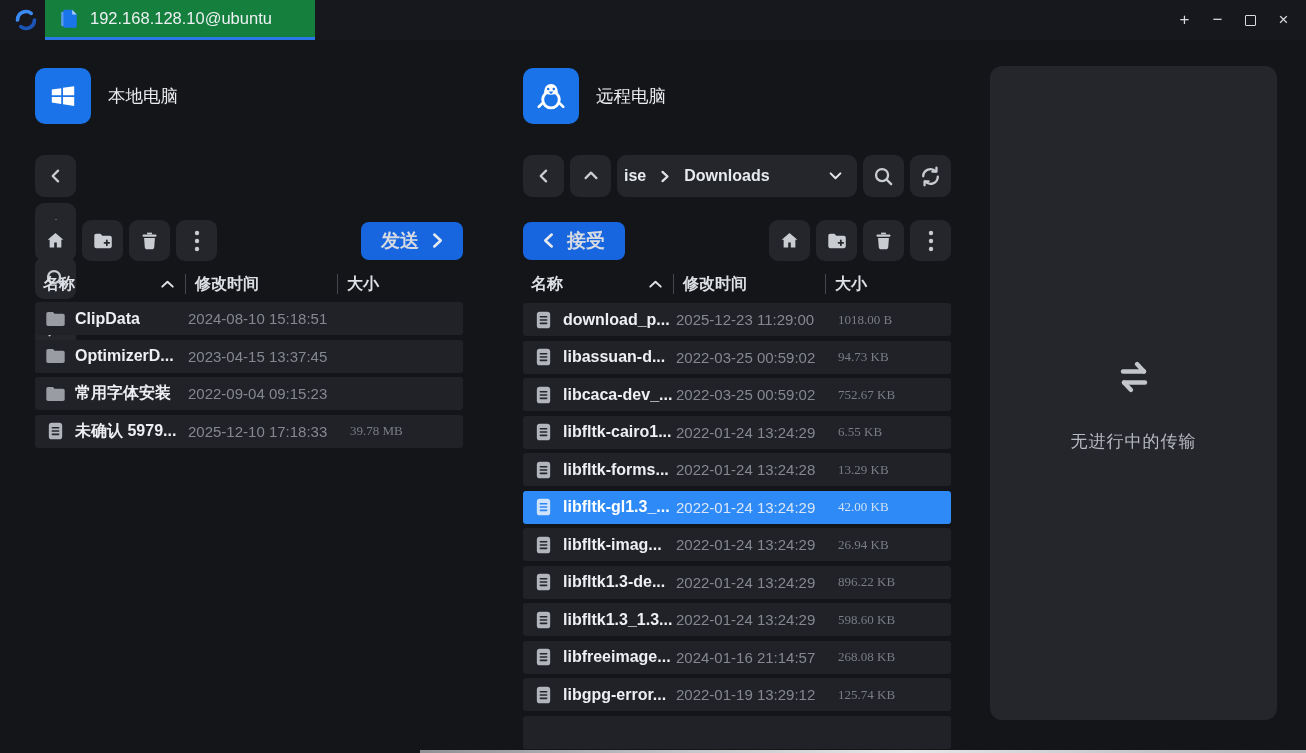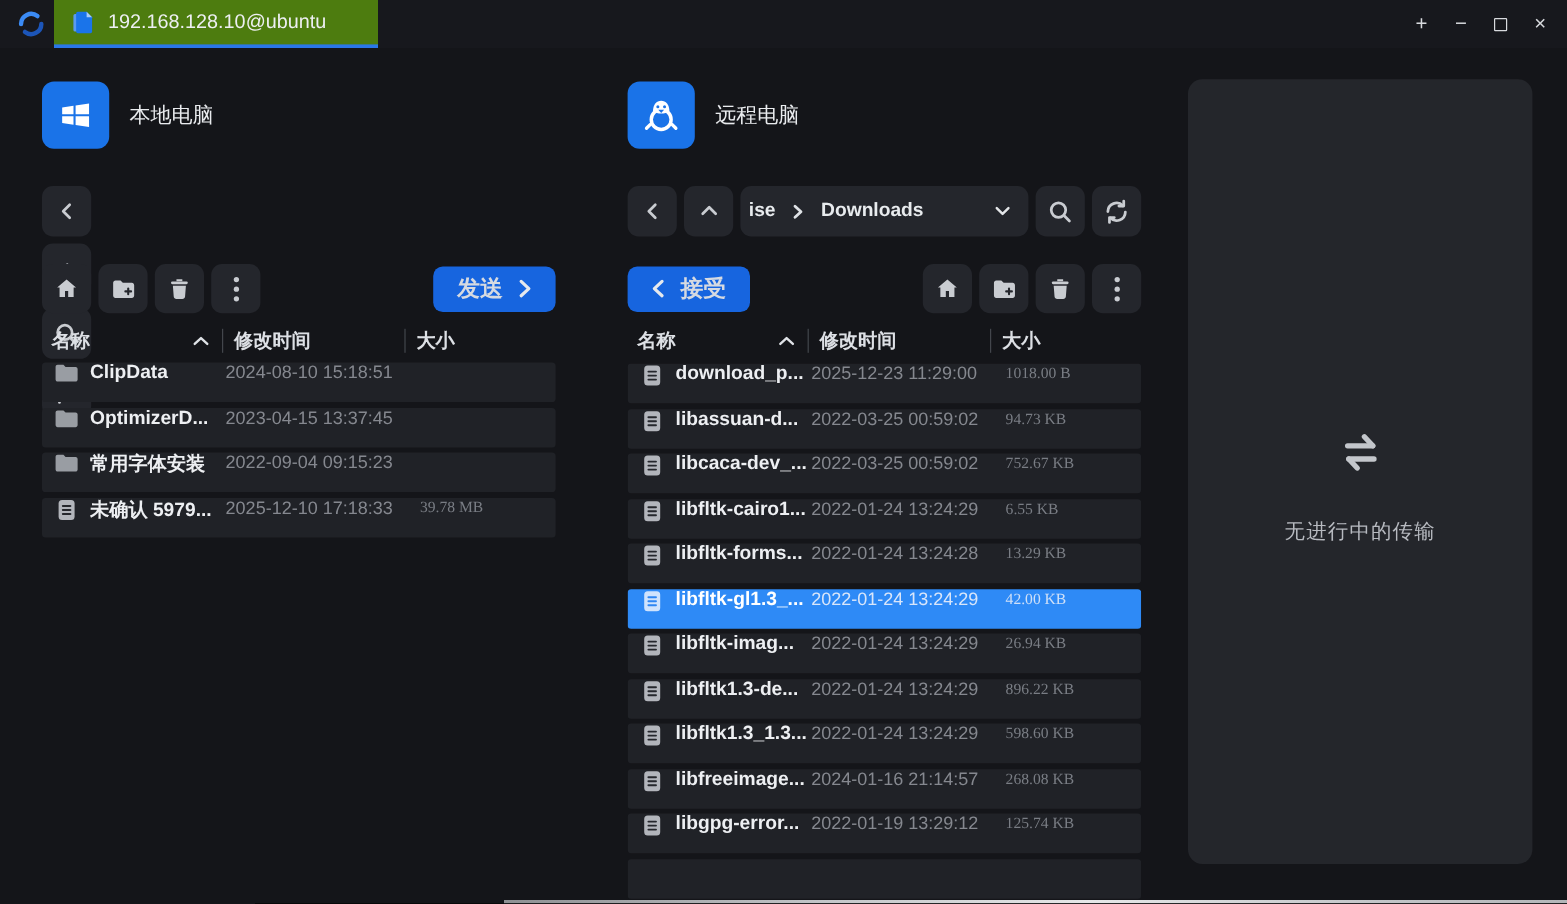--- a/index.html
+++ b/index.html
@@ -3,21 +3,21 @@
 <meta charset="utf-8">
 <style>
   * { margin:0; padding:0; box-sizing:border-box; }
   html,body { background:#000; }
   body { font-family:"Liberation Sans","DejaVu Sans",sans-serif; }
   .window { position:relative; width:1306px; height:753px; background:#141519; overflow:hidden; }
 
   
   .titlebar { position:absolute; left:0; top:0; right:0; height:40px; background:#17181d; }
   .app-logo { position:absolute; left:13px; top:7px; width:26px; height:26px; }
-  .tab { position:absolute; left:45px; top:0; width:270px; height:40px; background:#4d7c0f;
+  .tab { position:absolute; left:45px; top:0; width:270px; height:40px; background:#15803d;
          border-bottom:3px solid #2a77e8; display:flex; align-items:center; gap:11px; padding:0 12px 0 13px; }
   .tab-title { color:#edeff2; font-size:16.5px; white-space:nowrap; }
   .win-controls { position:absolute; right:6px; top:0; height:40px; display:flex; align-items:center; }
   .win-btn { width:33px; height:40px; display:flex; align-items:center; justify-content:center;
              color:#d8dade; font-size:17px; cursor:default; user-select:none; }
   .maxbox { width:11px; height:11px; border:1.6px solid #d8dade; border-radius:1px; display:block; }
 
   
   .panel-header { position:absolute; top:68px; display:flex; align-items:center; gap:17px; }
   .panel-header.local { left:35px; }
@@ -58,21 +58,21 @@
   .th-name { width:150px; display:flex; align-items:center; padding-left:8px; }
   .th-caret { margin-left:auto; margin-right:10px; display:flex; }
   .th-div { width:1px; height:20px; background:#43464c; }
   .th-mod { width:151px; padding-left:9px; }
   .th-size { flex:1; padding-left:9px; }
 
   
   .rows { position:absolute; width:428px; }
   .rows.local { left:35px; top:302px; }
   .rows.remote { left:523px; top:303px; height:544px; overflow:hidden; }
-  .file-row { height:33px; border-radius:3px; background:#202227; display:flex; align-items:flex-start; }
+  .file-row { height:33px; border-radius:3px; background:#202227; display:flex; align-items:center; }
   .file-row + .file-row { margin-top:4.5px; }
   .file-row.selected { background:#2e8af6; }
   .cell-icon { width:40px; display:flex; justify-content:center; flex:none; }
   .cell-name { width:113px; font-size:16px; font-weight:600; color:#edeff2; white-space:nowrap; overflow:hidden; flex:none; }
   .cell-date { width:162px; font-size:15px; color:#85888f; white-space:nowrap; flex:none; }
   .cell-size { flex:1; font-size:13px; color:#797d84; white-space:nowrap;font-family:Liberation Serif, serif; }
   .selected .cell-name { color:#ffffff; }
   .selected .cell-date { color:#d9e6fa; }
   .selected .cell-size { color:#cfe0f8; }
   .doc-body { fill:#b2b5bb; }

